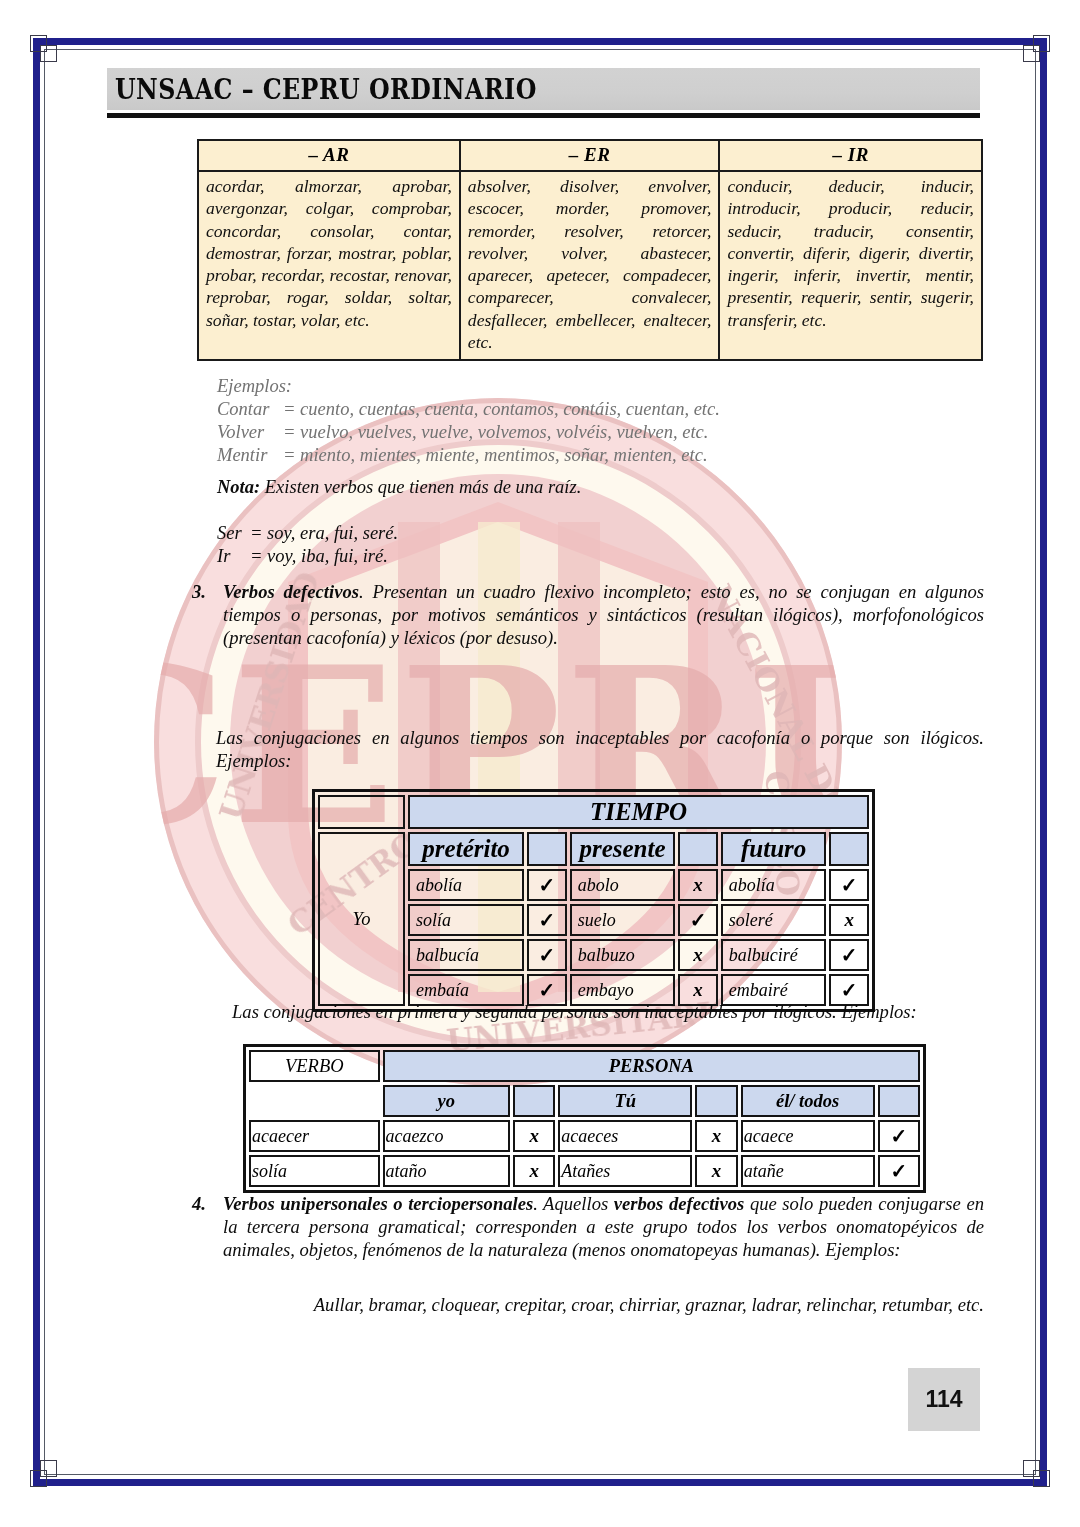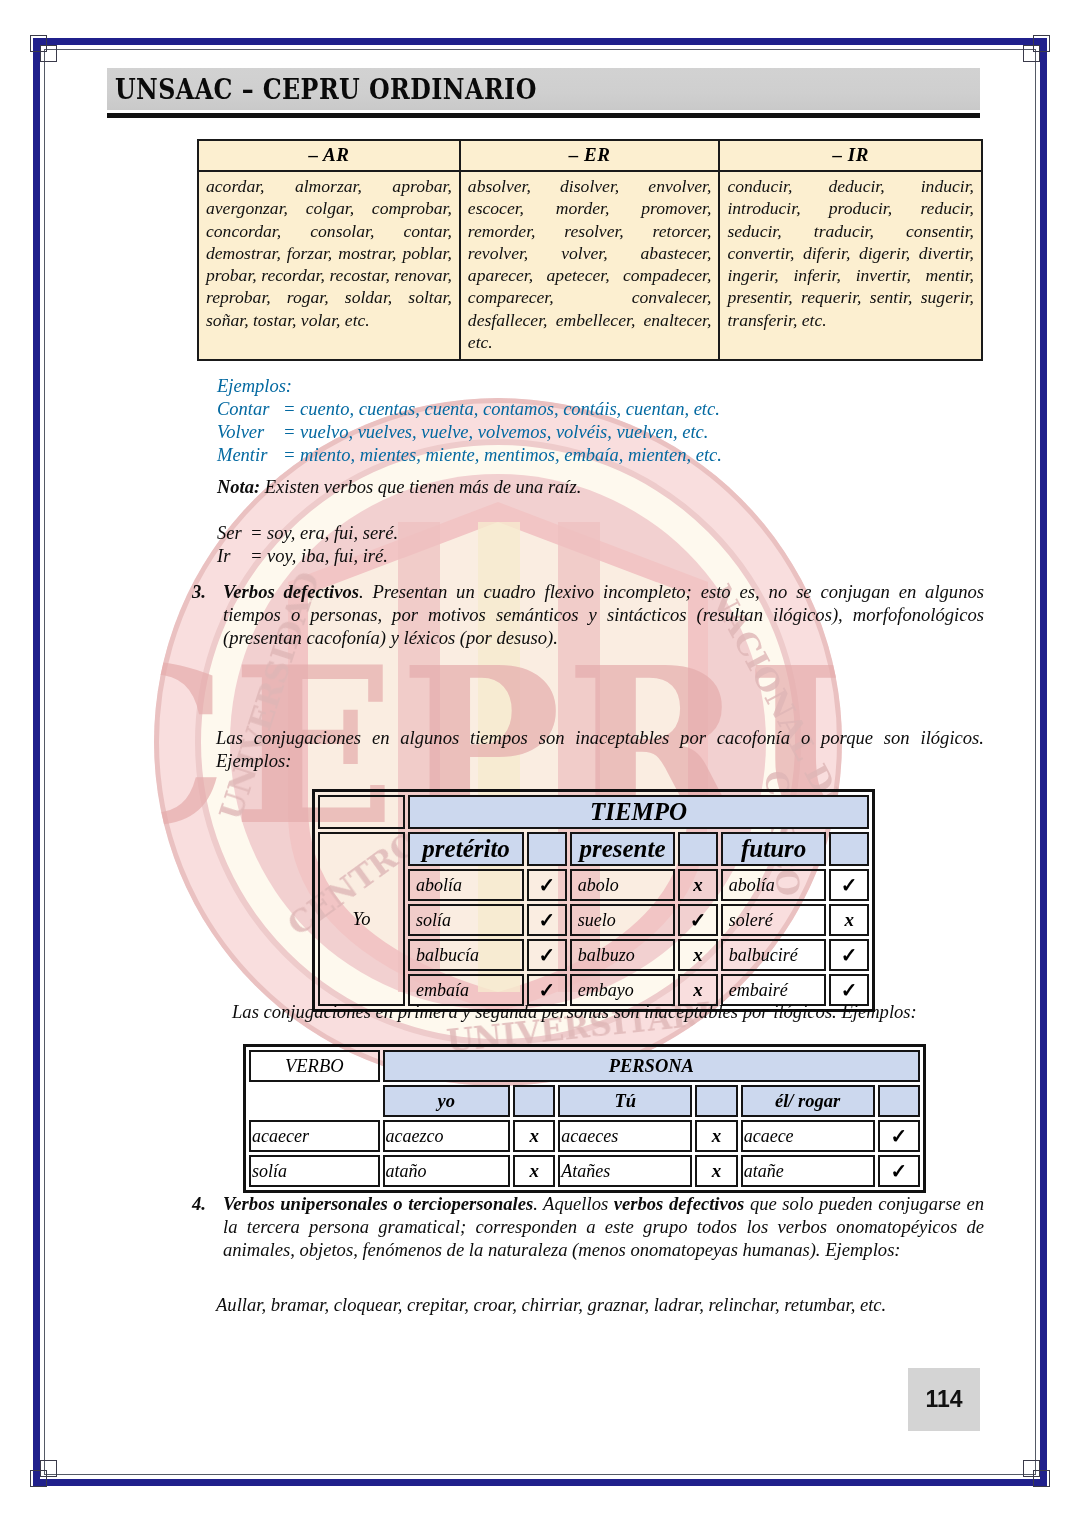--- a/index.html
+++ b/index.html
@@ -146,21 +146,21 @@
 
   
   .exblock {
     position: absolute;
     left: 217px;
     top: 375px;
     width: 680px;
     font-style: italic;
     font-size: 18.5px;
     line-height: 1.235;
-    color: #0369a1;
+    color: #737373;
   }
   .exblock .lbl {
     display: inline-block;
     width: 66px;
   }
   .exblock b { font-weight: normal; }
 
   .notaline {
     position: absolute;
     left: 217px;
@@ -401,21 +401,21 @@
     <div>
       <span class="lbl">Contar</span><span>=</span>
       <b>cuento, cuentas, cuenta, contamos, contáis, cuentan, etc.</b>
     </div>
     <div>
       <span class="lbl">Volver</span><span>=</span>
       <b>vuelvo, vuelves, vuelve, volvemos, volvéis, vuelven, etc.</b>
     </div>
     <div>
       <span class="lbl">Mentir</span><span>=</span>
-      <b>miento, mientes, miente, mentimos, embaía, mienten, etc.</b>
+      <b>miento, mientes, miente, mentimos, soñar, mienten, etc.</b>
     </div>
   </div>
 
   <div class="notaline">
     <b>Nota:</b><span> Existen verbos que tienen más de una raíz.</span>
   </div>
 
   <div class="serir">
     <div>
       <span class="lbl">Ser</span><span>= soy, era, fui, seré.</span>
@@ -513,21 +513,21 @@
           <tr>
         <td class="verbo">VERBO</td>
         <td class="hdr" colspan="6">PERSONA</td>
       </tr>
       <tr>
         <td style="border-color:transparent;"></td>
         <td class="hdr">yo</td>
         <td class="blank"></td>
         <td class="hdr">Tú</td>
         <td class="blank"></td>
-        <td class="hdr">él/ rogar</td>
+        <td class="hdr">él/ todos</td>
         <td class="blank"></td>
       </tr>
       <tr>
         <td>acaecer</td>
         <td>acaezco</td>
         <td class="mark">x</td>
         <td>acaeces</td>
         <td class="mark">x</td>
         <td>acaece</td>
         <td class="mark check">✓</td>
@@ -545,19 +545,19 @@
       </table>
   </div>
 
   <div class="numsec" style="left:192px; top:1192px; width:792px;">
     <span class="num">4.</span>
     <div class="bd">
       <b>Verbos unipersonales o terciopersonales</b><span>. Aquellos </span><b>verbos defectivos</b><span> que solo pueden conjugarse en la tercera persona gramatical; corresponden a  este grupo todos los verbos onomatopéyicos de animales, objetos, fenómenos de la naturaleza (menos onomatopeyas humanas). Ejemplos:</span>
     </div>
   </div>
 
-  <div class="plainpara" style="left:216px; top:1293px; width:768px; text-align:left;">Aullar, bramar, cloquear, crepitar, croar, chirriar, graznar, ladrar, relinchar, retumbar, etc.</div>
+  <div class="plainpara" style="left:216px; top:1293px; width:768px; text-align:right;">Aullar, bramar, cloquear, crepitar, croar, chirriar, graznar, ladrar, relinchar, retumbar, etc.</div>
 
   <div class="pagenum">
     <span>114</span>
   </div>
 
 </div>
 
 </body></html>

